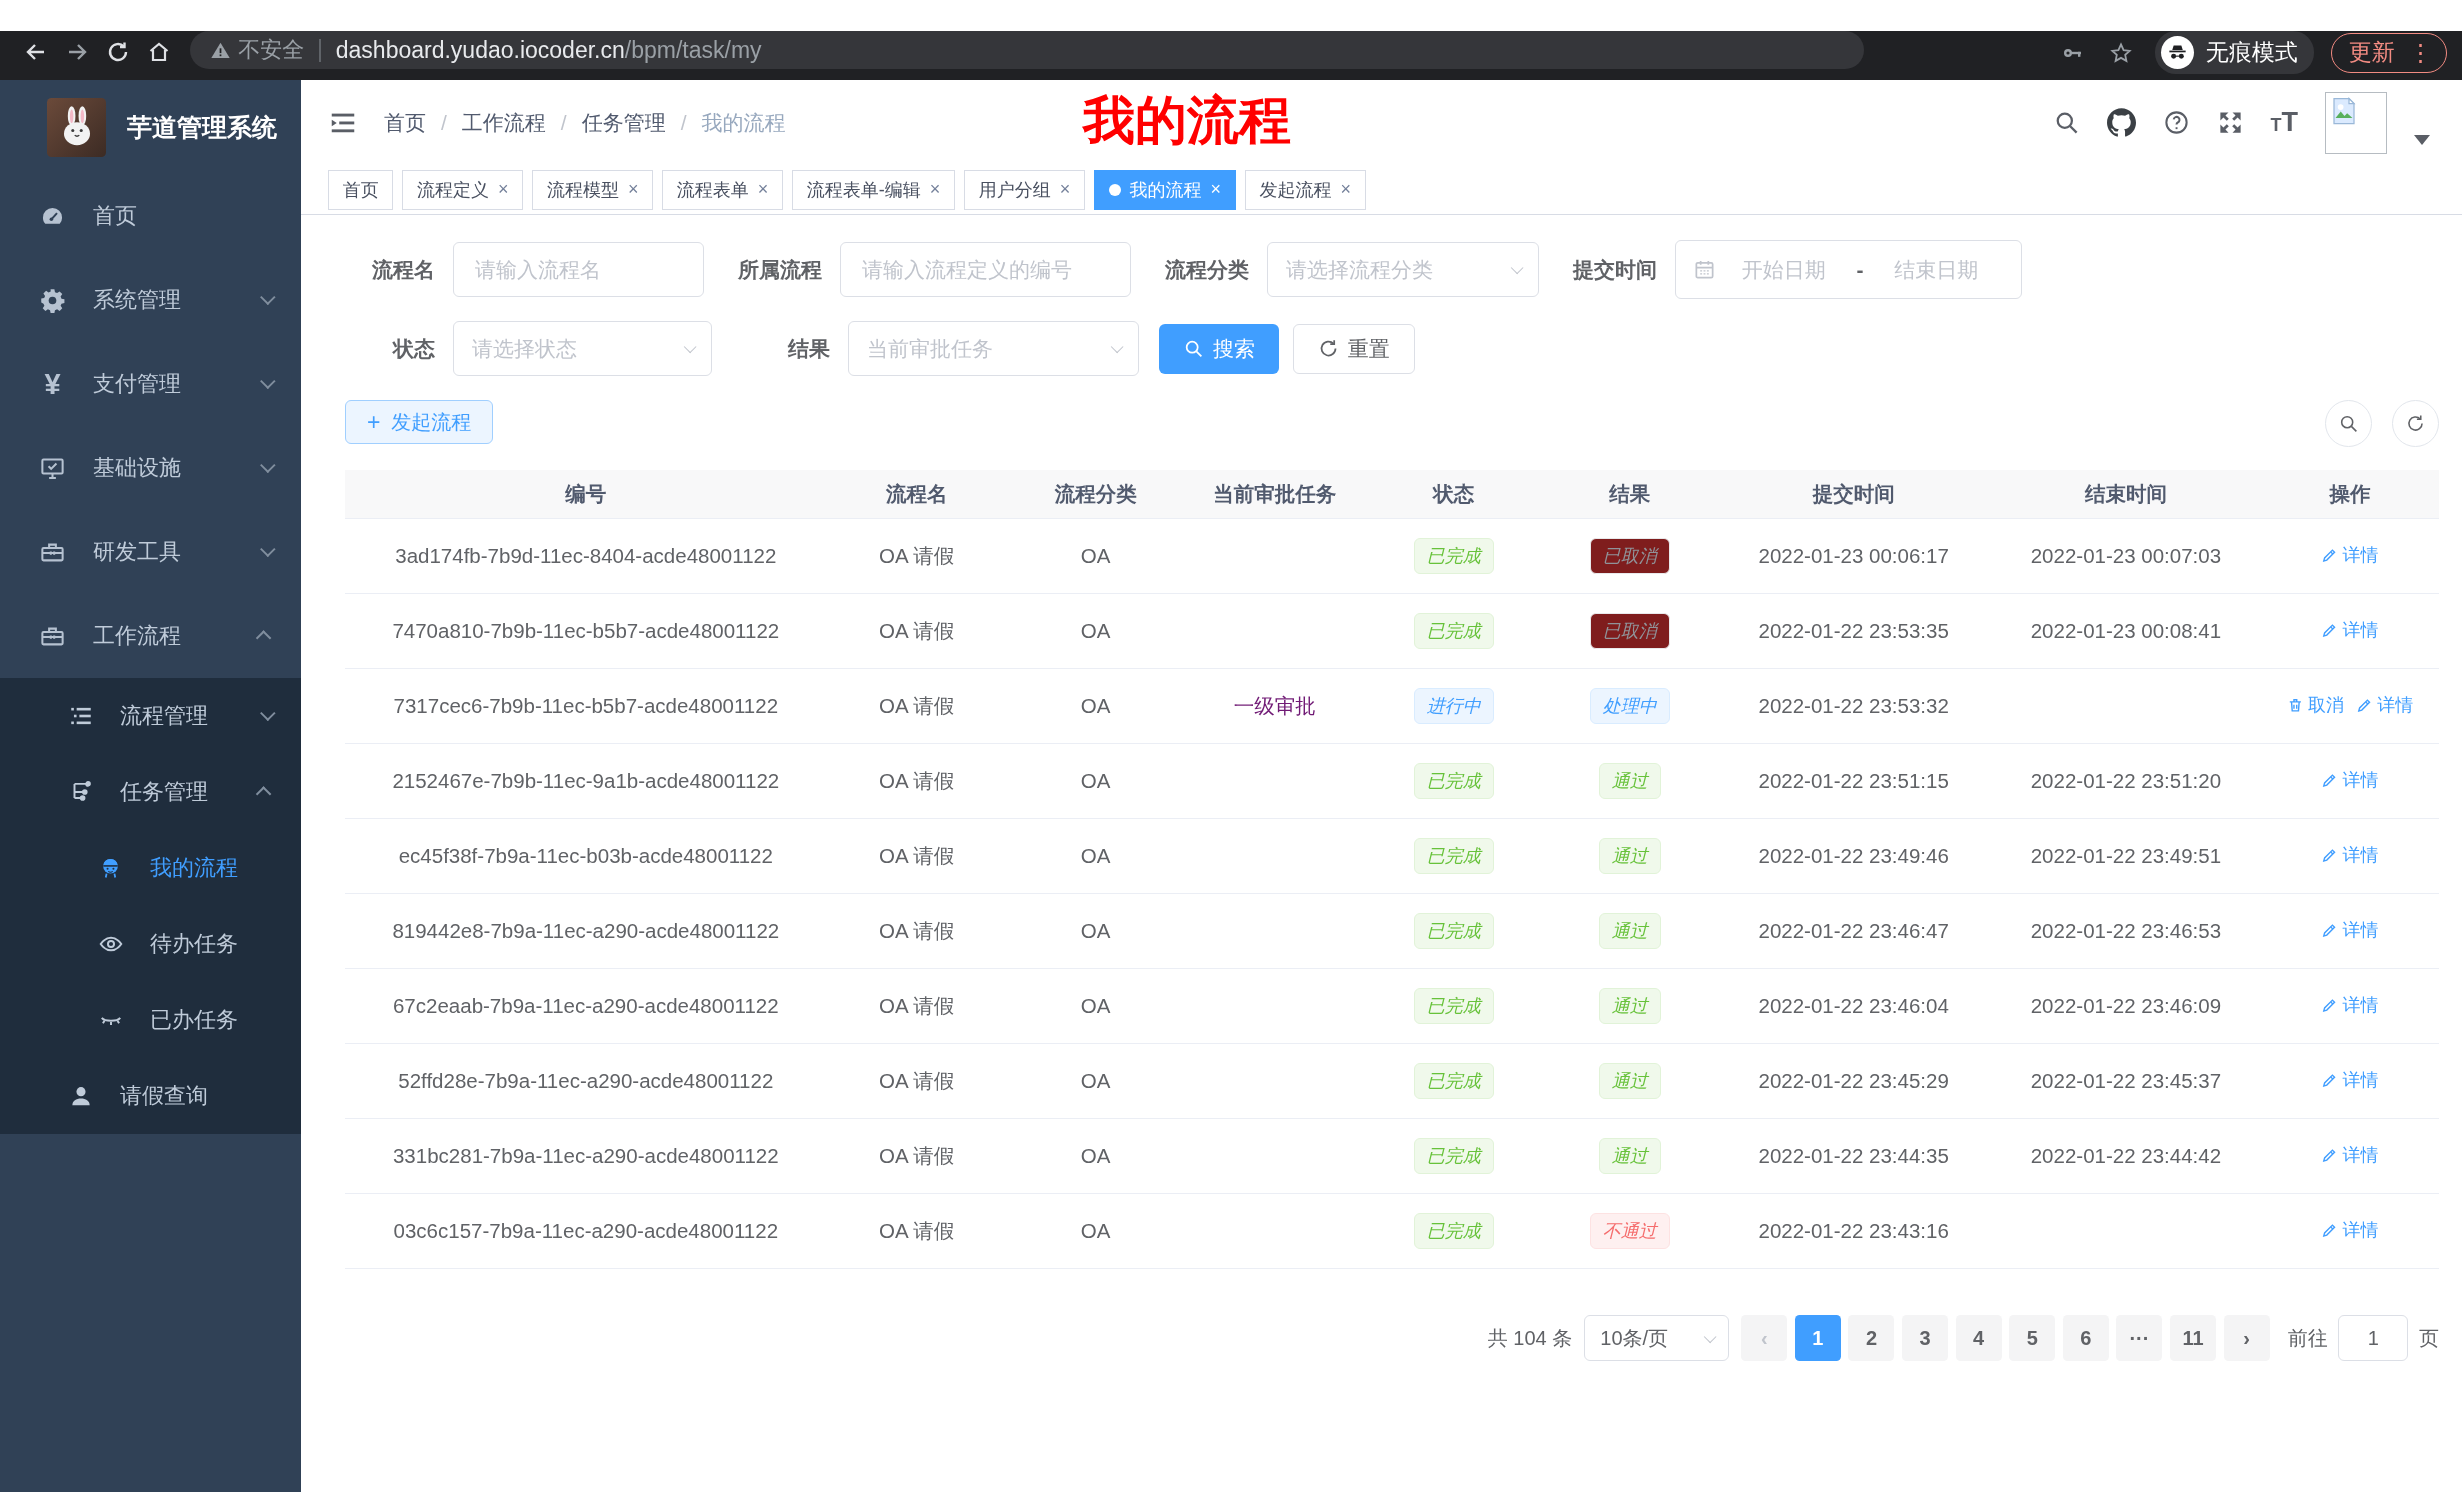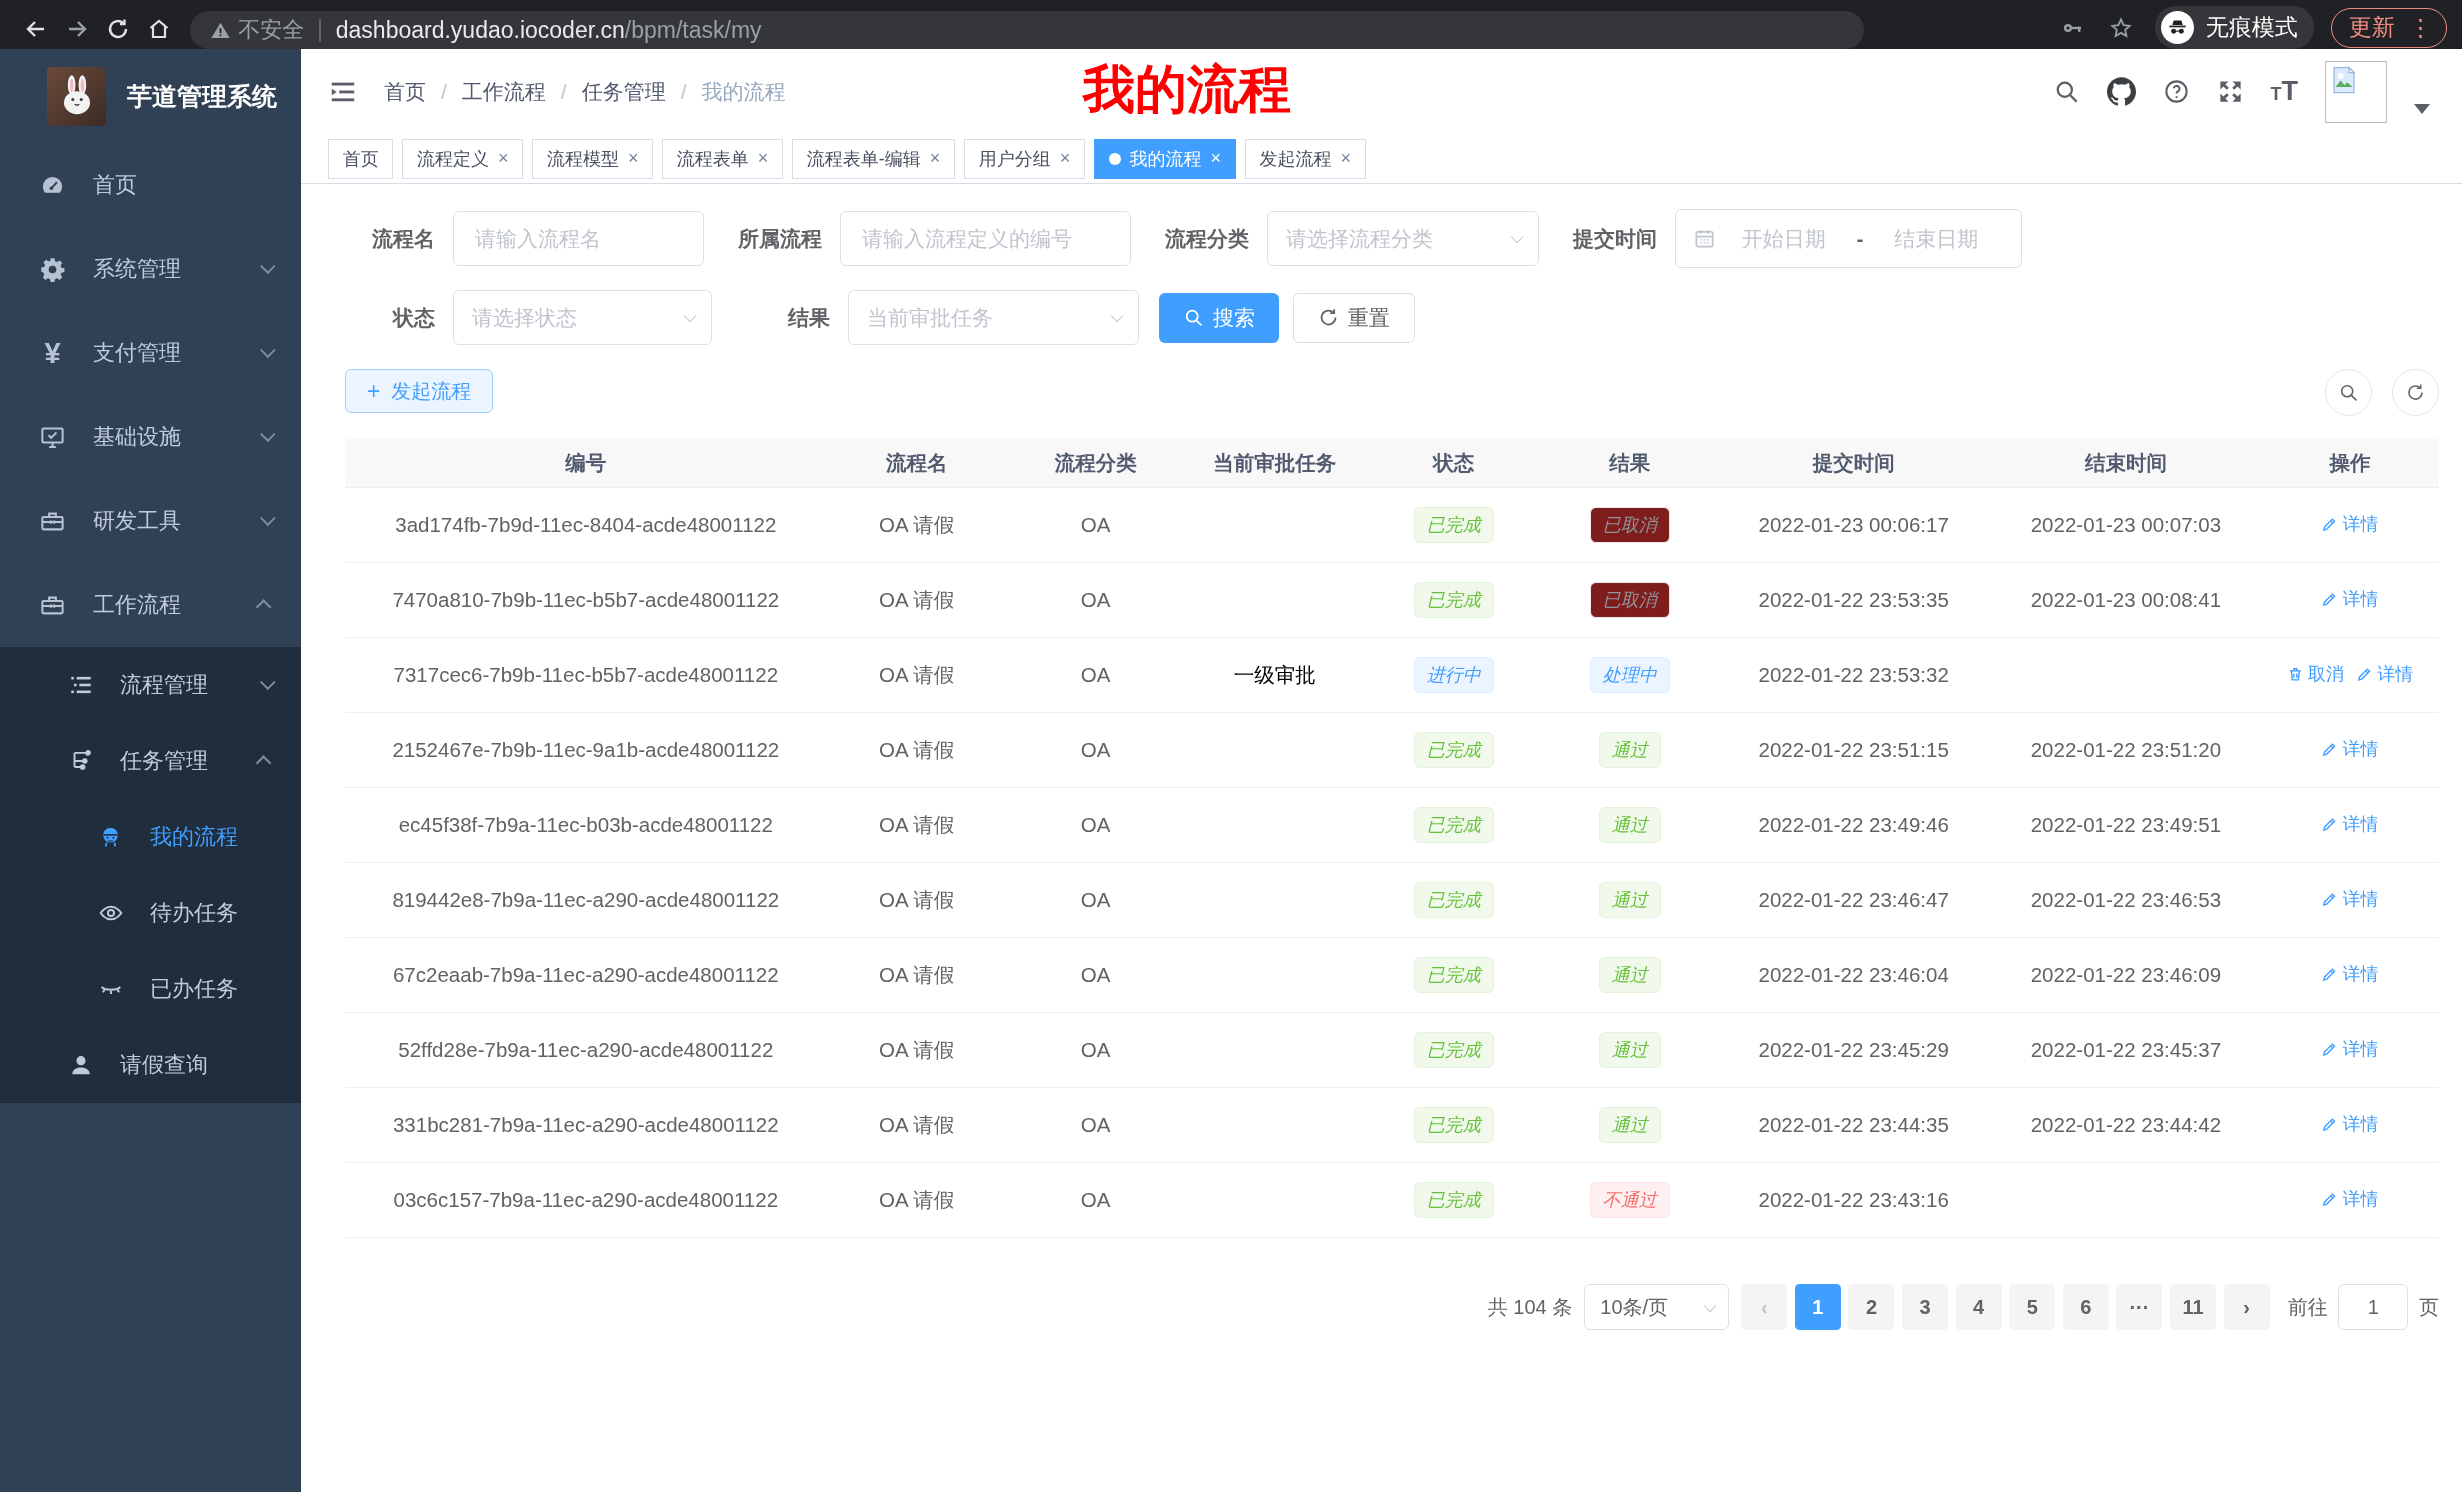--- a/index.html
+++ b/index.html
@@ -1,21 +1,21 @@
 <!DOCTYPE html>
 <html style="font-size:12px"><head>
 <meta charset="utf-8">
 <style>
   * { box-sizing: border-box; }
   body { margin:0; width:2462px; height:1493px; overflow:hidden; background:#fff;
          font-family:"Liberation Sans","DejaVu Sans",sans-serif; color:#606266; }
   svg { display:block; }
 
   
-  .browser { height:49px; background:#202124; display:flex; align-items:flex-end; padding:0 15px; }
+  .browser { height:49px; background:#202124; display:flex; align-items:flex-start; padding:0 15px;margin-top:31px; }
   .nav-ic { width:41px; height:41px; display:flex; align-items:center; justify-content:center; color:#dfe1e5; cursor:pointer; }
   .url-pill { width:1674px; height:38px; background:#35363a; border-radius:20px; display:flex; align-items:center; padding:0 20px; margin-left:10.7px; }
   .sec-label { color:#9aa0a6; font-size:22px; margin-left:7.6px; white-space:nowrap; }
   .url-sep { width:1.5px; height:23px; background:#5f6368; margin:0 15px; }
   .url-host { color:#e8eaed; font-size:23px; white-space:nowrap; }
   .url-path { color:#9aa0a6; font-size:23px; white-space:nowrap; }
   .browser-right { margin-left:auto; display:flex; align-items:center; gap:16.7px; }
   .b-ic { color:#9aa0a6; width:33px; height:33px; display:flex; align-items:center; justify-content:center; cursor:pointer; }
   .incog { height:43px; background:#35363a; border-radius:21px; display:flex; align-items:center; gap:12px; padding:0 16.7px 0 6px; }
   .incog-circle { width:33px; height:33px; border-radius:50%; background:#fff; display:flex; align-items:center; justify-content:center; }
@@ -97,21 +97,21 @@
   .th-row { background:#f8f8f9; height:49px; font-weight:700; color:#515a6e; font-size:20.5px; }
   .data-row { height:75px; background:#fff; }
   .td { text-align:center; padding:0 6px; white-space:nowrap; overflow:hidden; }
   .c0{flex:0 0 23%;} .c1{flex:0 0 8.6%;} .c2{flex:0 0 8.5%;} .c3{flex:0 0 8.6%;} .c4{flex:0 0 8.5%;}
   .c5{flex:0 0 8.3%;} .c6{flex:0 0 13.1%;} .c7{flex:0 0 12.9%;} .c8{flex:0 0 8.5%;}
   .tag { display:inline-block; padding:7.6px 12px; border-radius:6px; font-size:18px; border:1.5px solid; line-height:1;font-style:italic; }
   .tag-success { color:#67c23a; background:#f0f9eb; border-color:#e1f3d8; }
   .tag-info    { color:#909399; background:#7f1d1d; border-color:#e9e9eb; }
   .tag-primary { color:#409eff; background:#ecf5ff; border-color:#d9ecff; }
   .tag-danger  { color:#f56c6c; background:#fef0f0; border-color:#fde2e2; }
-  .tlink { color:#000000; cursor:pointer; }
+  .tlink { color:#701a75; cursor:pointer; }
   .op-link { color:#409eff; cursor:pointer; display:inline-flex; align-items:center; gap:4.6px; font-size:18px; margin:0 6px; white-space:nowrap; }
 
   
   .pager { display:flex; align-items:center; justify-content:flex-end; gap:12px; margin-top:46px; font-size:20px; color:#606266; }
   .psel { width:145px; height:46px; border:1.5px solid #dcdfe6; border-radius:6px; display:flex; align-items:center; padding:0 15px; color:#606266; background:#fff; cursor:pointer; }
   .psel .ph { flex:1; }
   .pbtn { min-width:46px; height:46px; background:#f4f4f5; border-radius:4.6px; display:flex; align-items:center; justify-content:center; font-weight:700; color:#606266; cursor:pointer; padding:0 6px; }
   .pbtn.active { background:#409eff; color:#fff; }
   .pbtn.disabled { color:#c0c4cc; }
   .jump { display:flex; align-items:center; gap:10.7px; margin-left:6px; }

